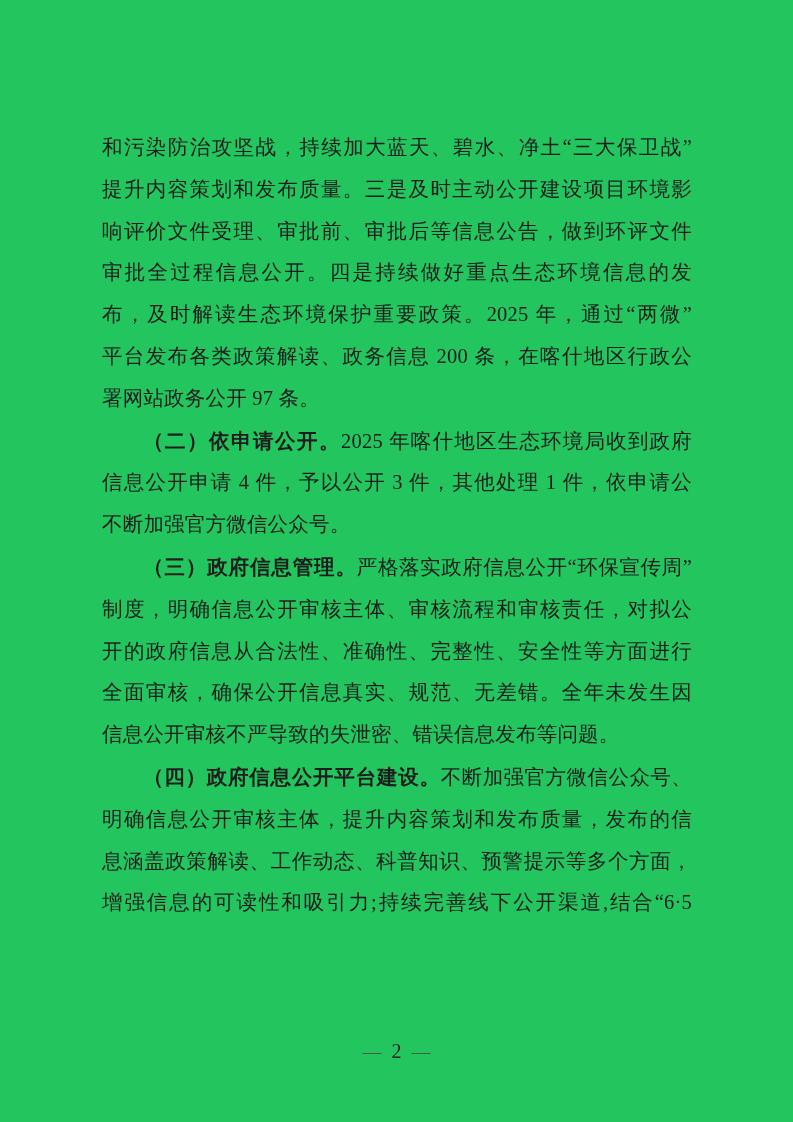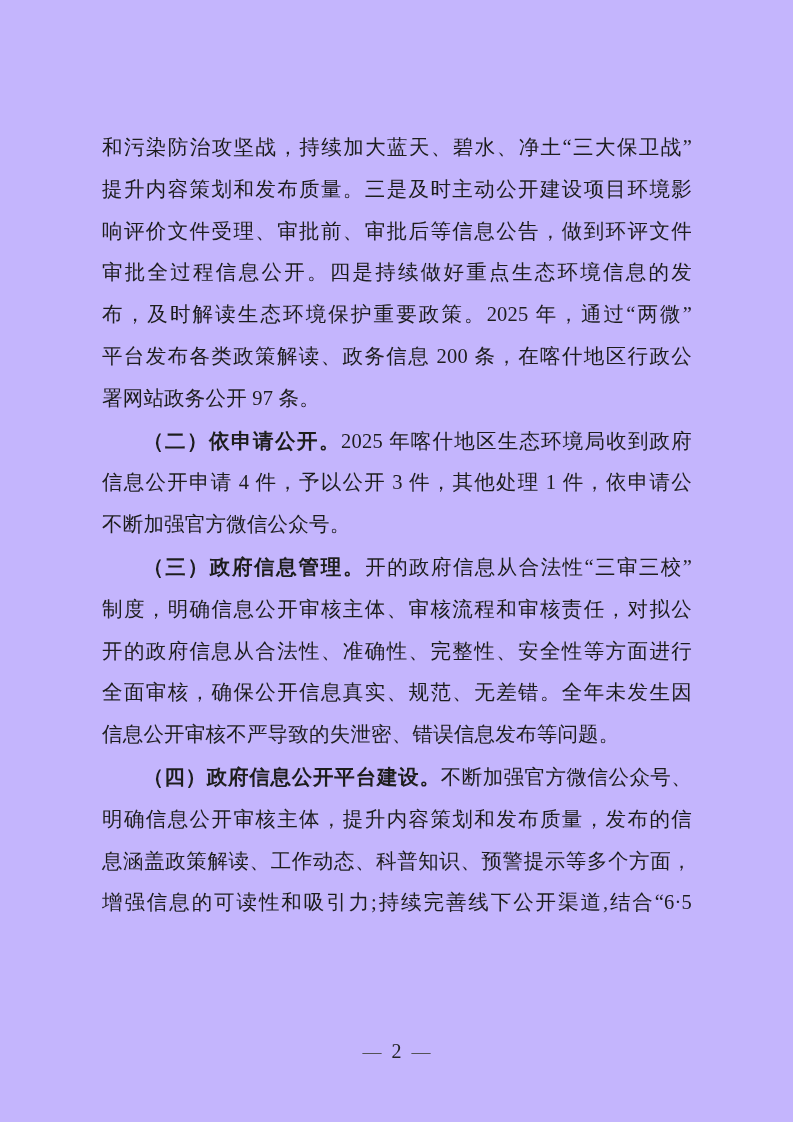--- a/index.html
+++ b/index.html
@@ -2,21 +2,21 @@
 <html><head>
 <meta charset="utf-8">
 <style>
   * { box-sizing: border-box; }
   html, body { margin: 0; padding: 0; background: #e8e8e8; }
   .page {
     position: relative;
     width: 793px;
     height: 1122px;
     margin: 0 auto;
-    background: #c4b5fd;
+    background: #22c55e;
     overflow: hidden;
     font-family: "Liberation Serif", "DejaVu Serif", serif;
     color: #1d1d1d;
   }
   .doc-body {
     position: absolute;
     left: 102px;
     top: 127px;
     width: 590px;
     font-size: 20.5px;
@@ -69,21 +69,21 @@
         <div class="line"><span>布，及时解读生态环境保护重要政策。2025 年，通过“两微”</span></div>
         <div class="line"><span>平台发布各类政策解读、政务信息 200 条，在喀什地区行政公</span></div>
         <div class="line last"><span>署网站政务公开 97 条。</span></div>
       </div>
       <div class="para">
         <div class="line indent"><span class="b">（二）依申请公开。</span><span>2025 年喀什地区生态环境局收到政府</span></div>
         <div class="line"><span>信息公开申请 4 件，予以公开 3 件，其他处理 1 件，依申请公</span></div>
         <div class="line last"><span>不断加强官方微信公众号。</span></div>
       </div>
       <div class="para">
-        <div class="line indent"><span class="b">（三）政府信息管理。</span><span>开的政府信息从合法性“三审三校”</span></div>
+        <div class="line indent"><span class="b">（三）政府信息管理。</span><span>严格落实政府信息公开“环保宣传周”</span></div>
         <div class="line"><span>制度，明确信息公开审核主体、审核流程和审核责任，对拟公</span></div>
         <div class="line"><span>开的政府信息从合法性、准确性、完整性、安全性等方面进行</span></div>
         <div class="line"><span>全面审核，确保公开信息真实、规范、无差错。全年未发生因</span></div>
         <div class="line last"><span>信息公开审核不严导致的失泄密、错误信息发布等问题。</span></div>
       </div>
       <div class="para">
         <div class="line indent"><span class="b">（四）政府信息公开平台建设。</span><span>不断加强官方微信公众号、</span></div>
         <div class="line"><span>明确信息公开审核主体，提升内容策划和发布质量，发布的信</span></div>
         <div class="line"><span>息涵盖政策解读、工作动态、科普知识、预警提示等多个方面，</span></div>
         <div class="line"><span>增强信息的可读性和吸引力;持续完善线下公开渠道,结合“6·5</span></div>

